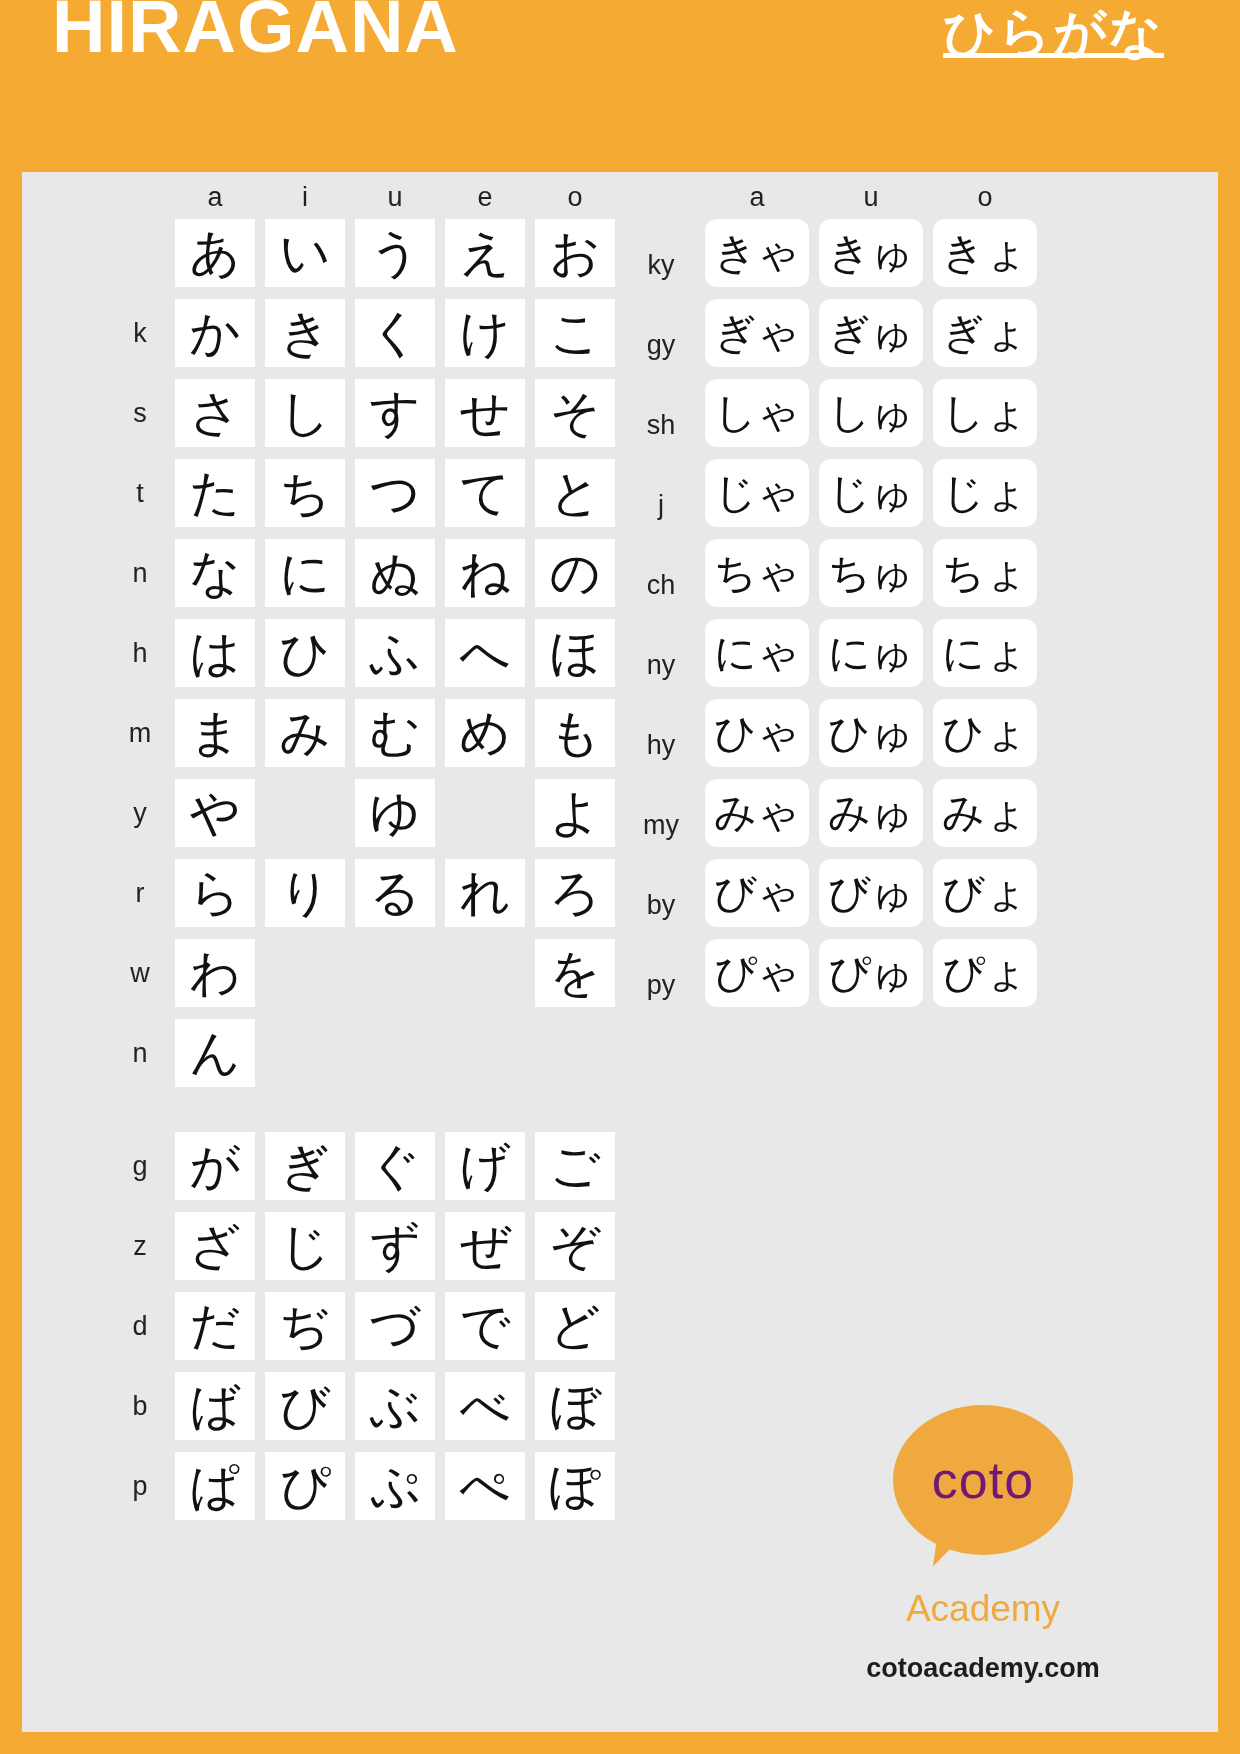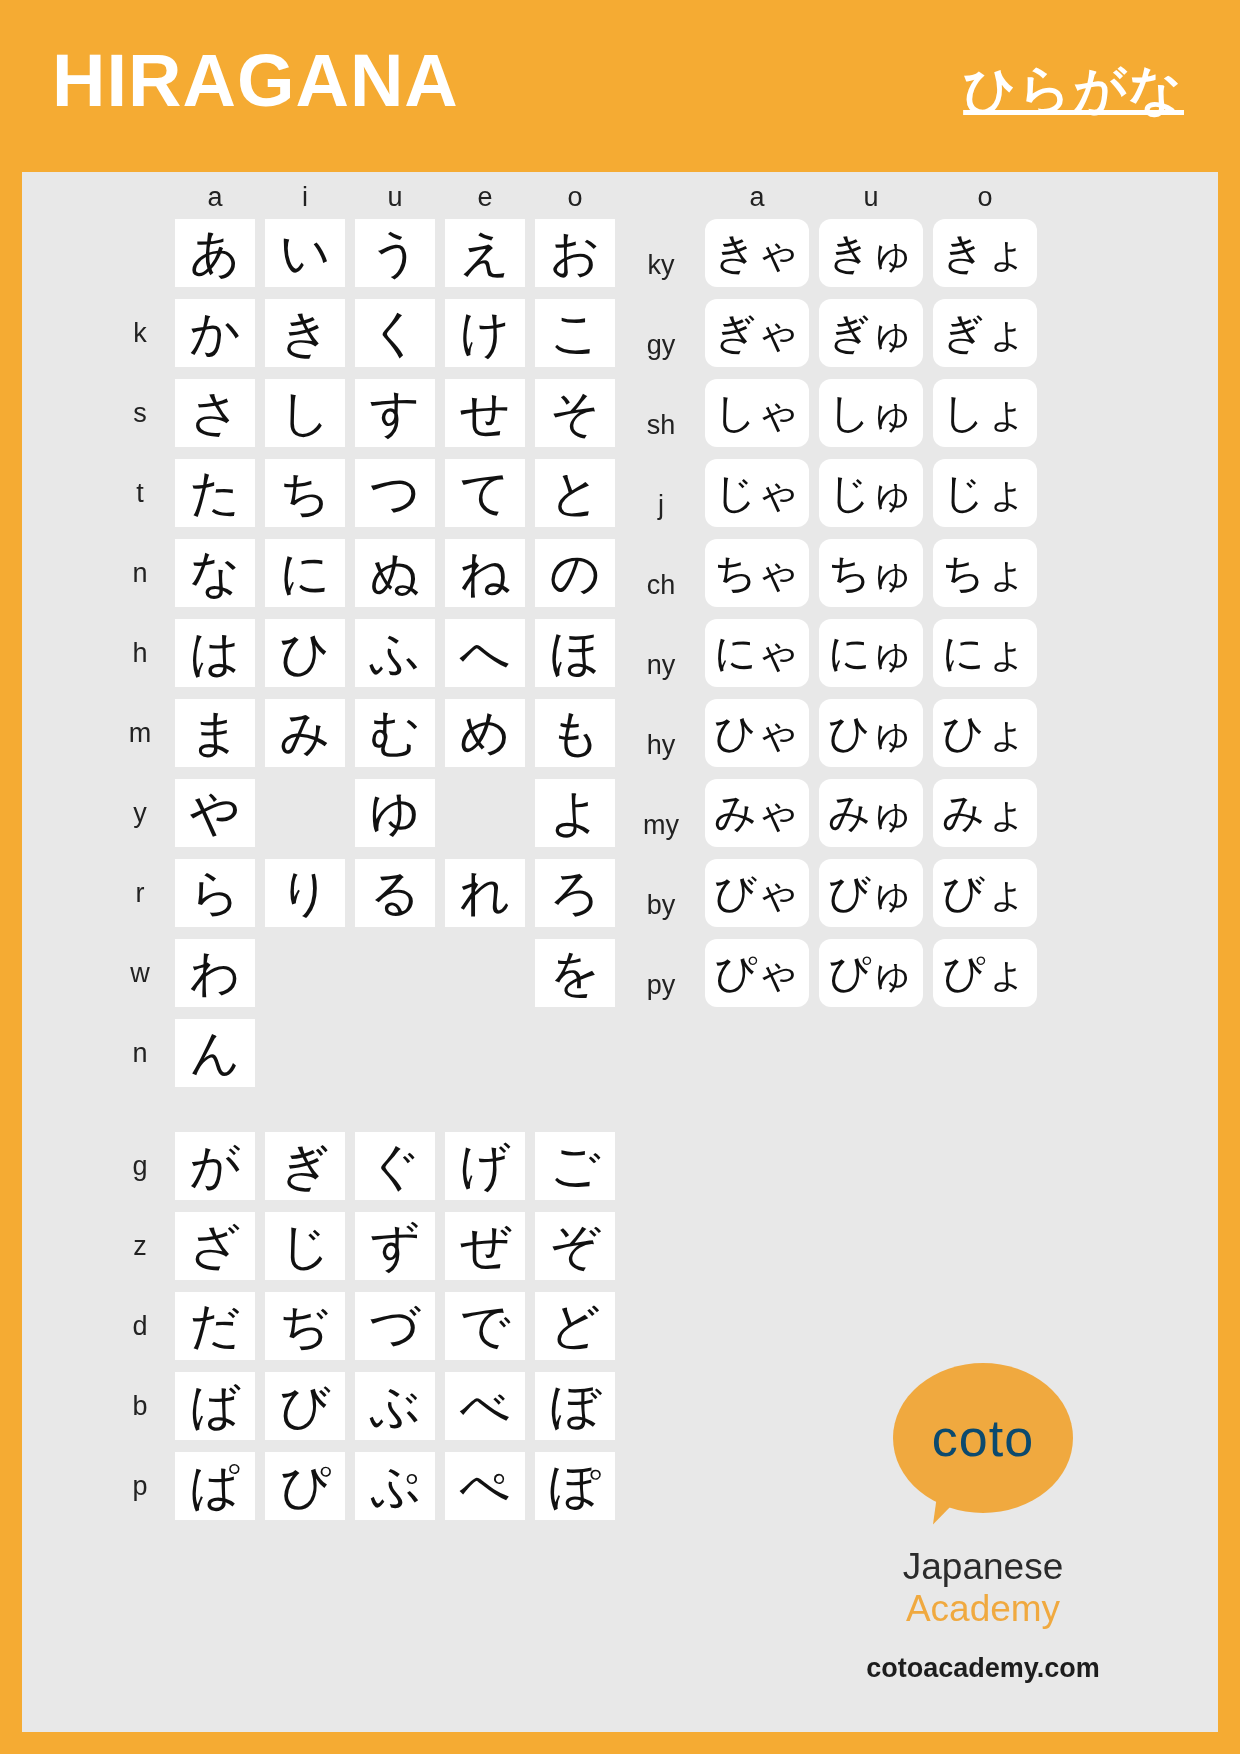--- a/index.html
+++ b/index.html
@@ -20,23 +20,23 @@
     background: #F5AB33;
     box-sizing: border-box;
   }
   .header {
     position: absolute;
     top: 0;
     left: 0;
     width: 1240px;
     height: 172px;
     display: flex;
-    align-items: center;
+    align-items: flex-start;
     justify-content: space-between;
-    padding: 0 56px 0 52px;
+    padding: 0 76px 0 52px;
     box-sizing: border-box;
   }
   .title-en {
     color: #ffffff;
     font-size: 74px;
     font-weight: bold;
     letter-spacing: 1px;
     line-height: 1;
     margin-top: -10px;
   }
@@ -141,21 +141,21 @@
     left: 48px;
     top: 118px;
     width: 0;
     height: 0;
     border-left: 34px solid #F0A93F;
     border-bottom: 46px solid transparent;
     border-top: 0px solid transparent;
     transform: rotate(8deg);
   }
   .bubble-text {
-    color: #0c4a6e;
+    color: #701a75;
     font-size: 52px;
     letter-spacing: 1px;
     line-height: 1;
   }
   .brand-1 {
     font-size: 37px;
     color: #2b2b2b;
     line-height: 1.15;
   }
   .brand-2 {
@@ -394,19 +394,18 @@
       </div>
     </div>
 
     <div class="logo-block">
       <div class="bubble-wrap">
         <div class="bubble-tail"></div>
         <div class="bubble">
           <span class="bubble-text">coto</span>
         </div>
       </div>
-      <div class="brand-1">Japanese</div>
       <div class="brand-2">Academy</div>
       <div class="brand-url">cotoacademy.com</div>
     </div>
 
   </div>
 </div>
 
 </body></html>

